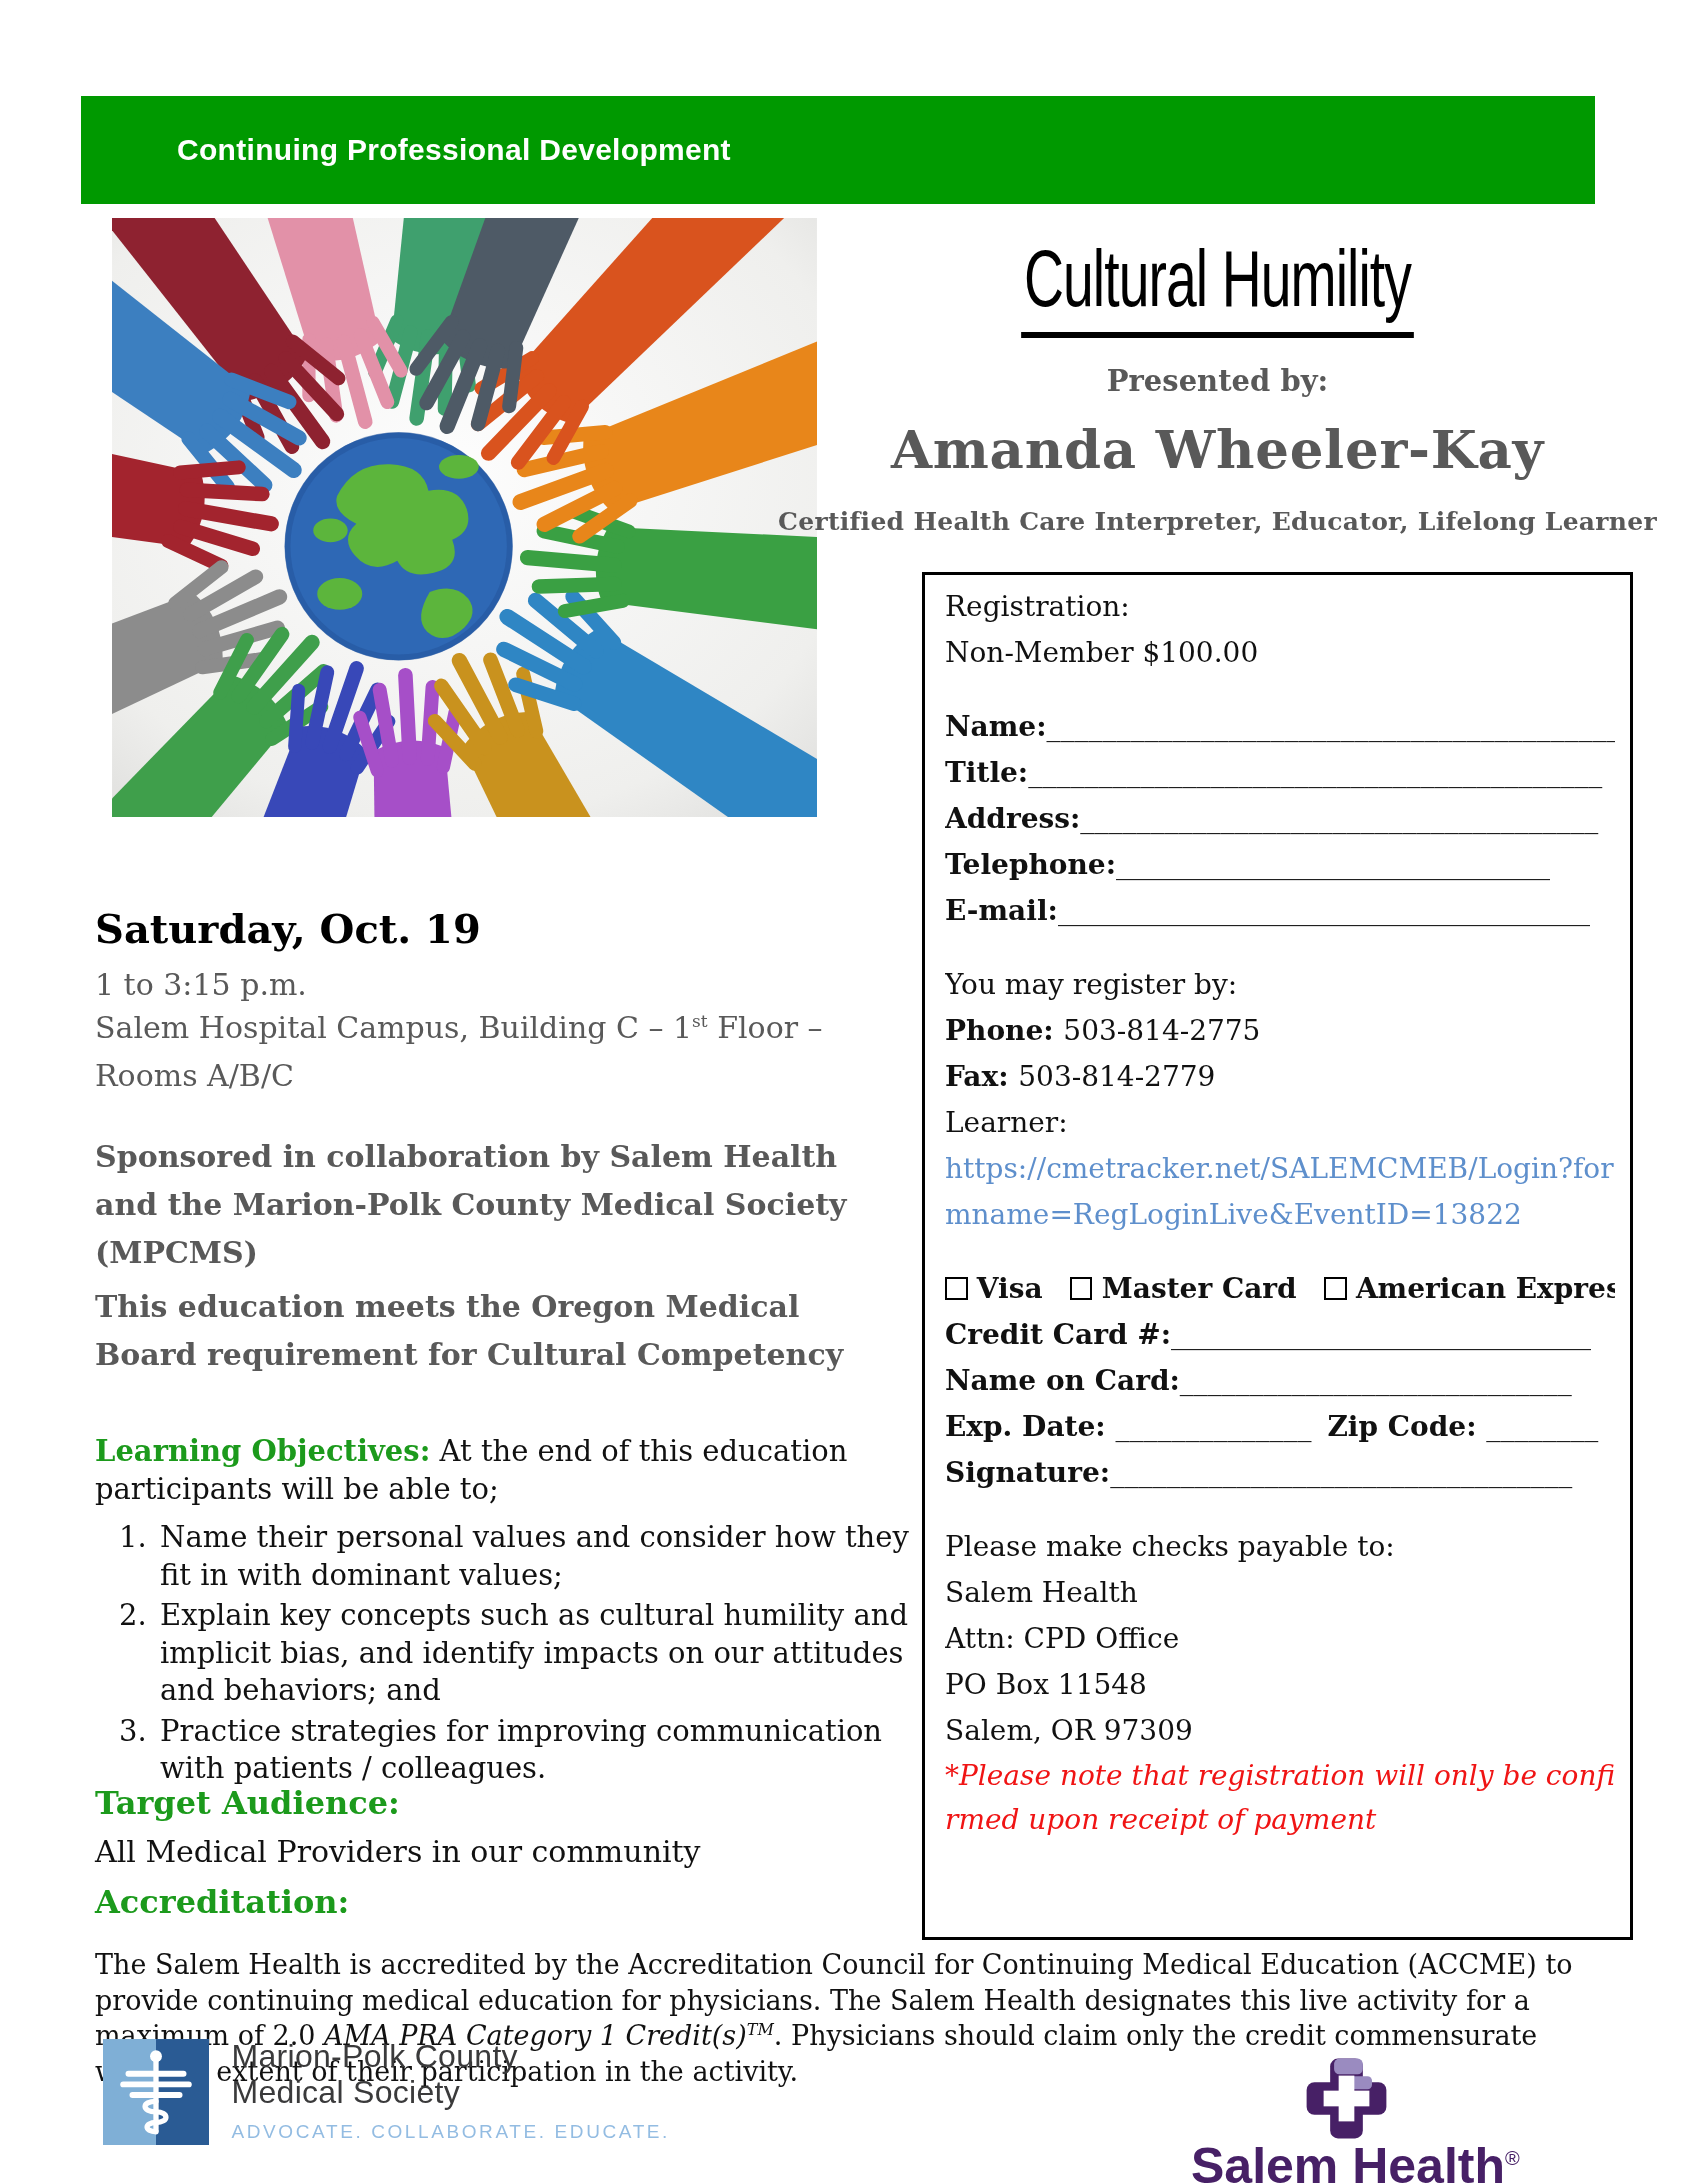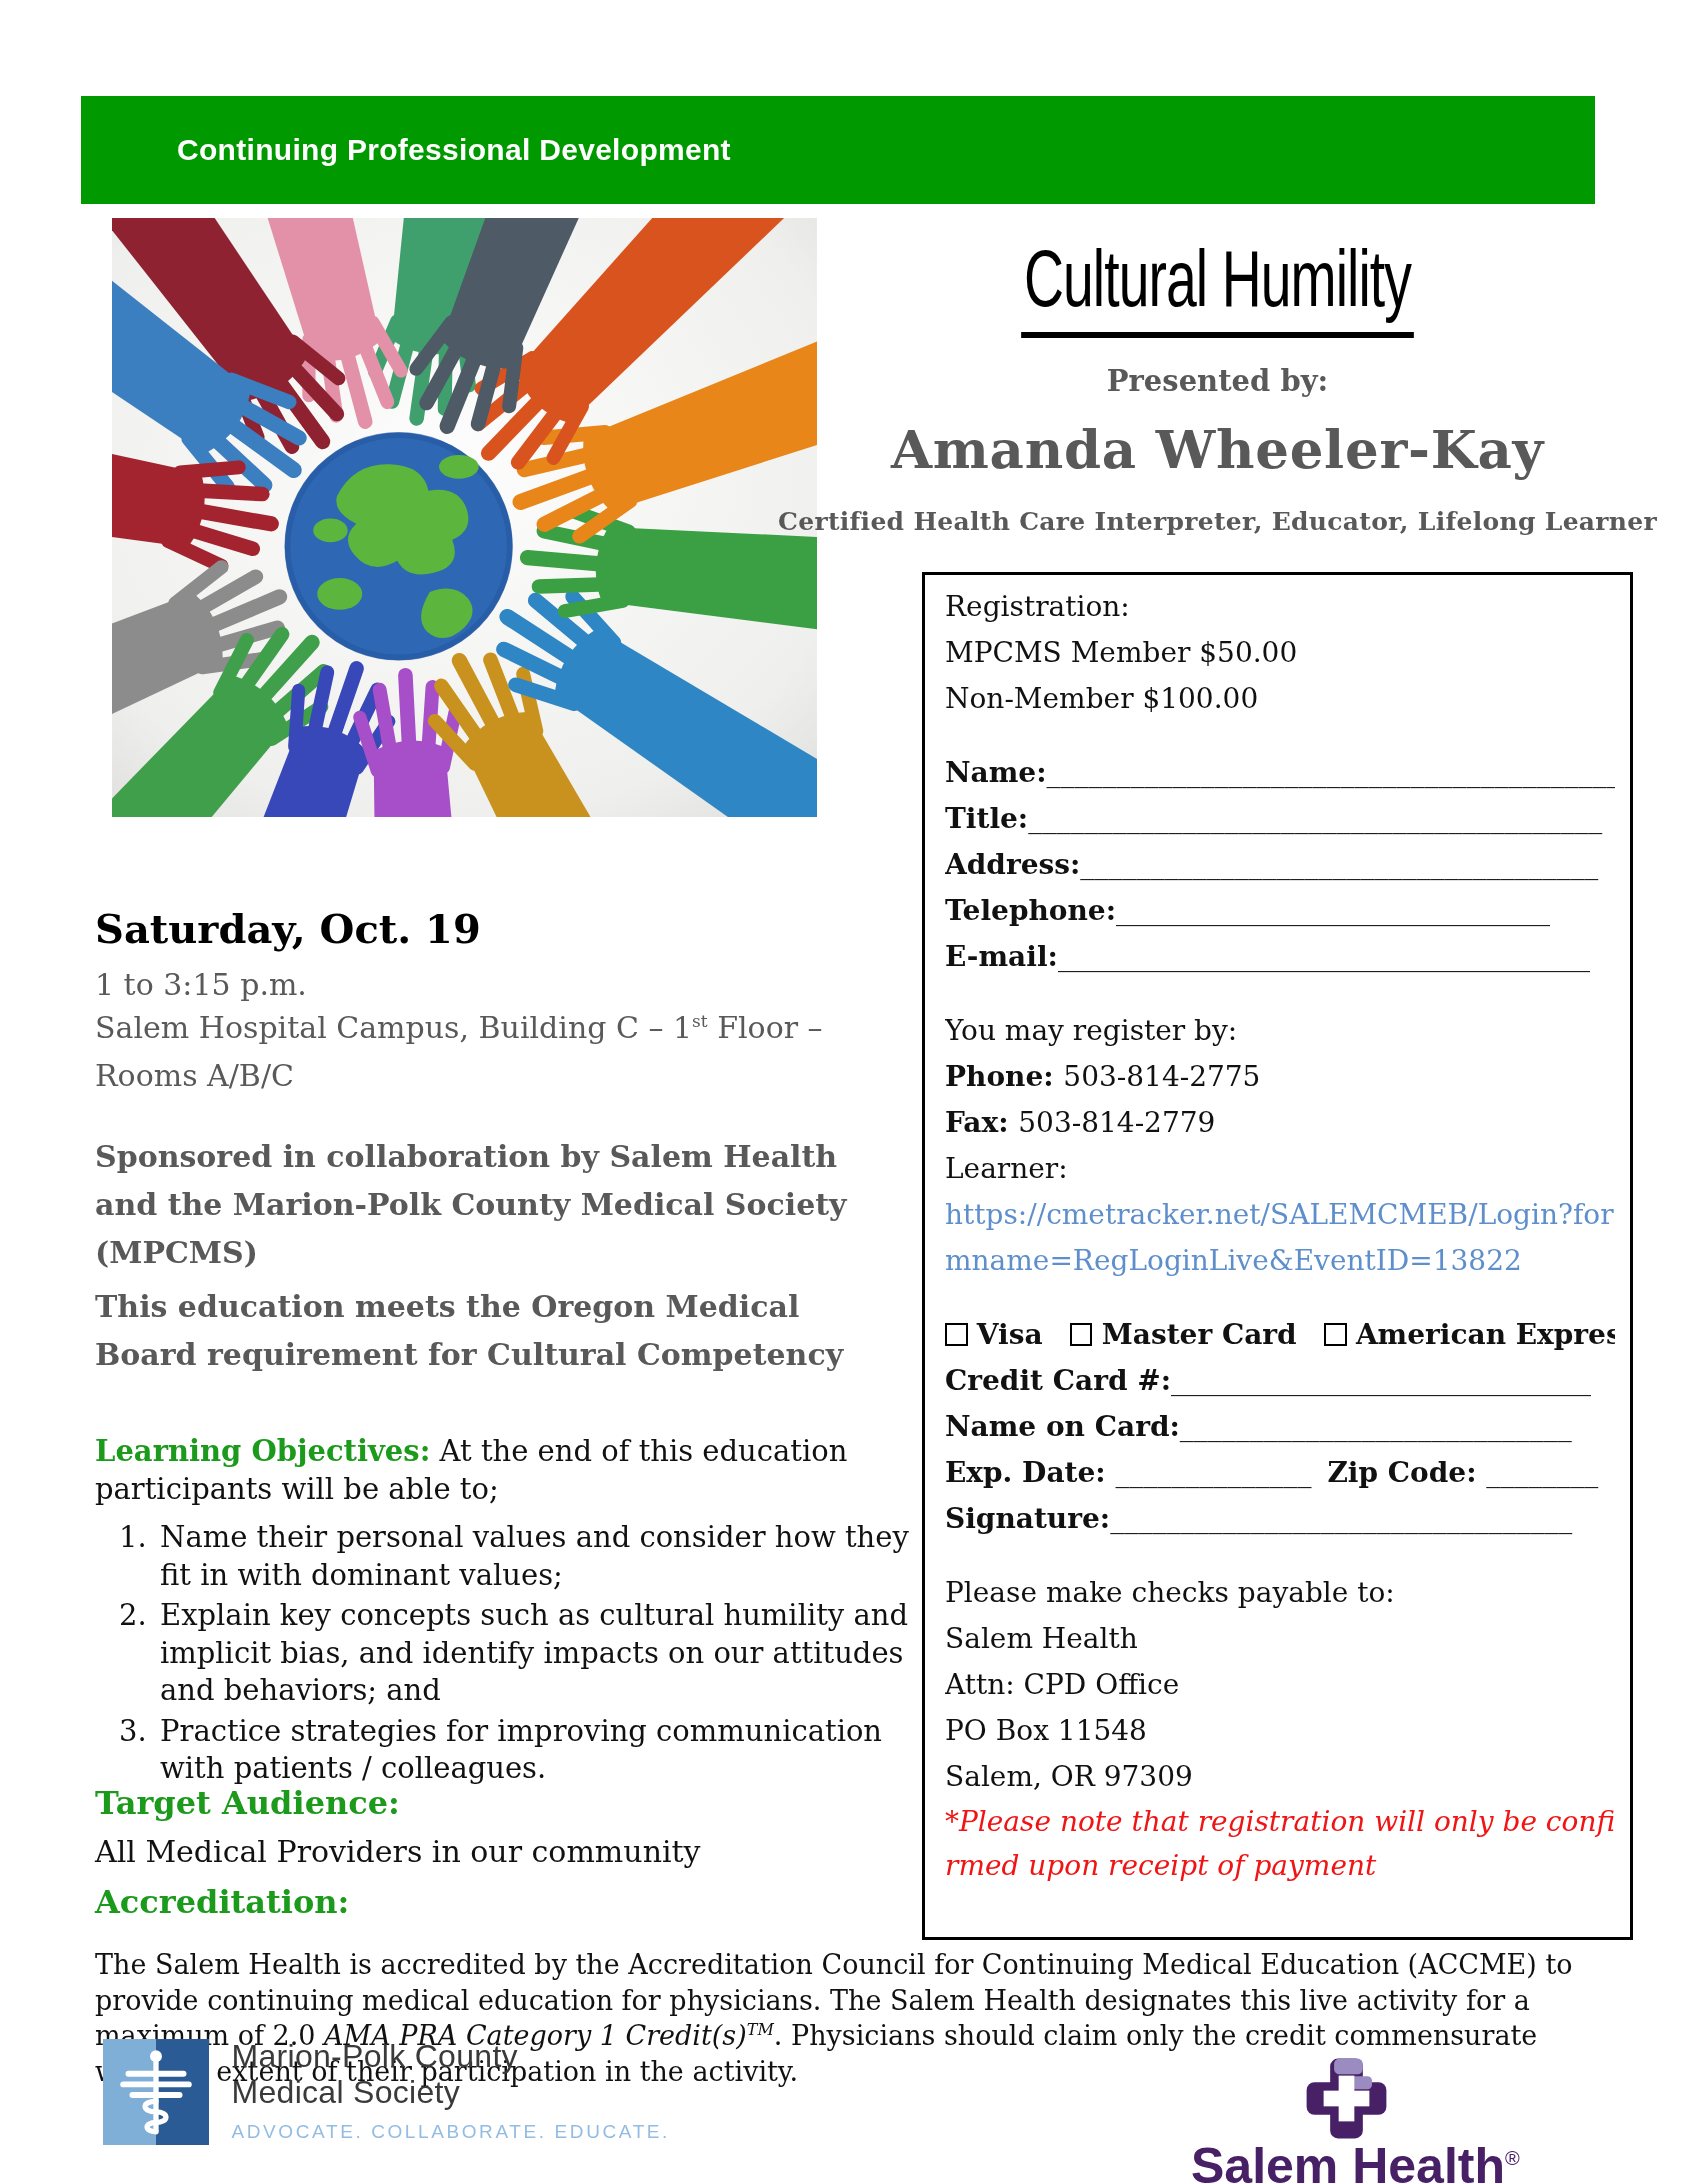--- a/index.html
+++ b/index.html
@@ -177,21 +177,20 @@
     <div class="t">All Medical Providers in our community</div>
   </div>
 
   <div class="h-green accred-h">Accreditation:</div>
   <p class="accred-p">
     <span>The Salem Health is accredited by the Accreditation Council for Continuing Medical Education (ACCME) to provide continuing medical education for physicians. The Salem Health designates this live activity for a maximum of 2.0 </span><i>AMA PRA Category 1 Credit(s)</i><sup><i>TM</i></sup><span>.  Physicians should claim only the credit commensurate with the extent of their participation in the activity.</span>
   </p>
 
   <div class="reg-box">
     <div class="rl b">Registration:</div>
-    <div class="rl">MPCMS Member $50.00</div>
     <div class="rl">Non-Member $100.00</div>
     <div class="gap"></div>
     <div class="rl"><span class="b">Name:</span><span>_________________________________________</span></div>
     <div class="rl"><span class="b">Title:</span><span>_________________________________________</span></div>
     <div class="rl"><span class="b">Address:</span><span>_____________________________________</span></div>
     <div class="rl"><span class="b">Telephone:</span><span>_______________________________</span></div>
     <div class="rl"><span class="b">E-mail:</span><span>______________________________________</span></div>
     <div class="gap"></div>
     <div class="rl b">You may register by:</div>
     <div class="rl"><span class="b">Phone: </span><span>503-814-2775</span></div>

